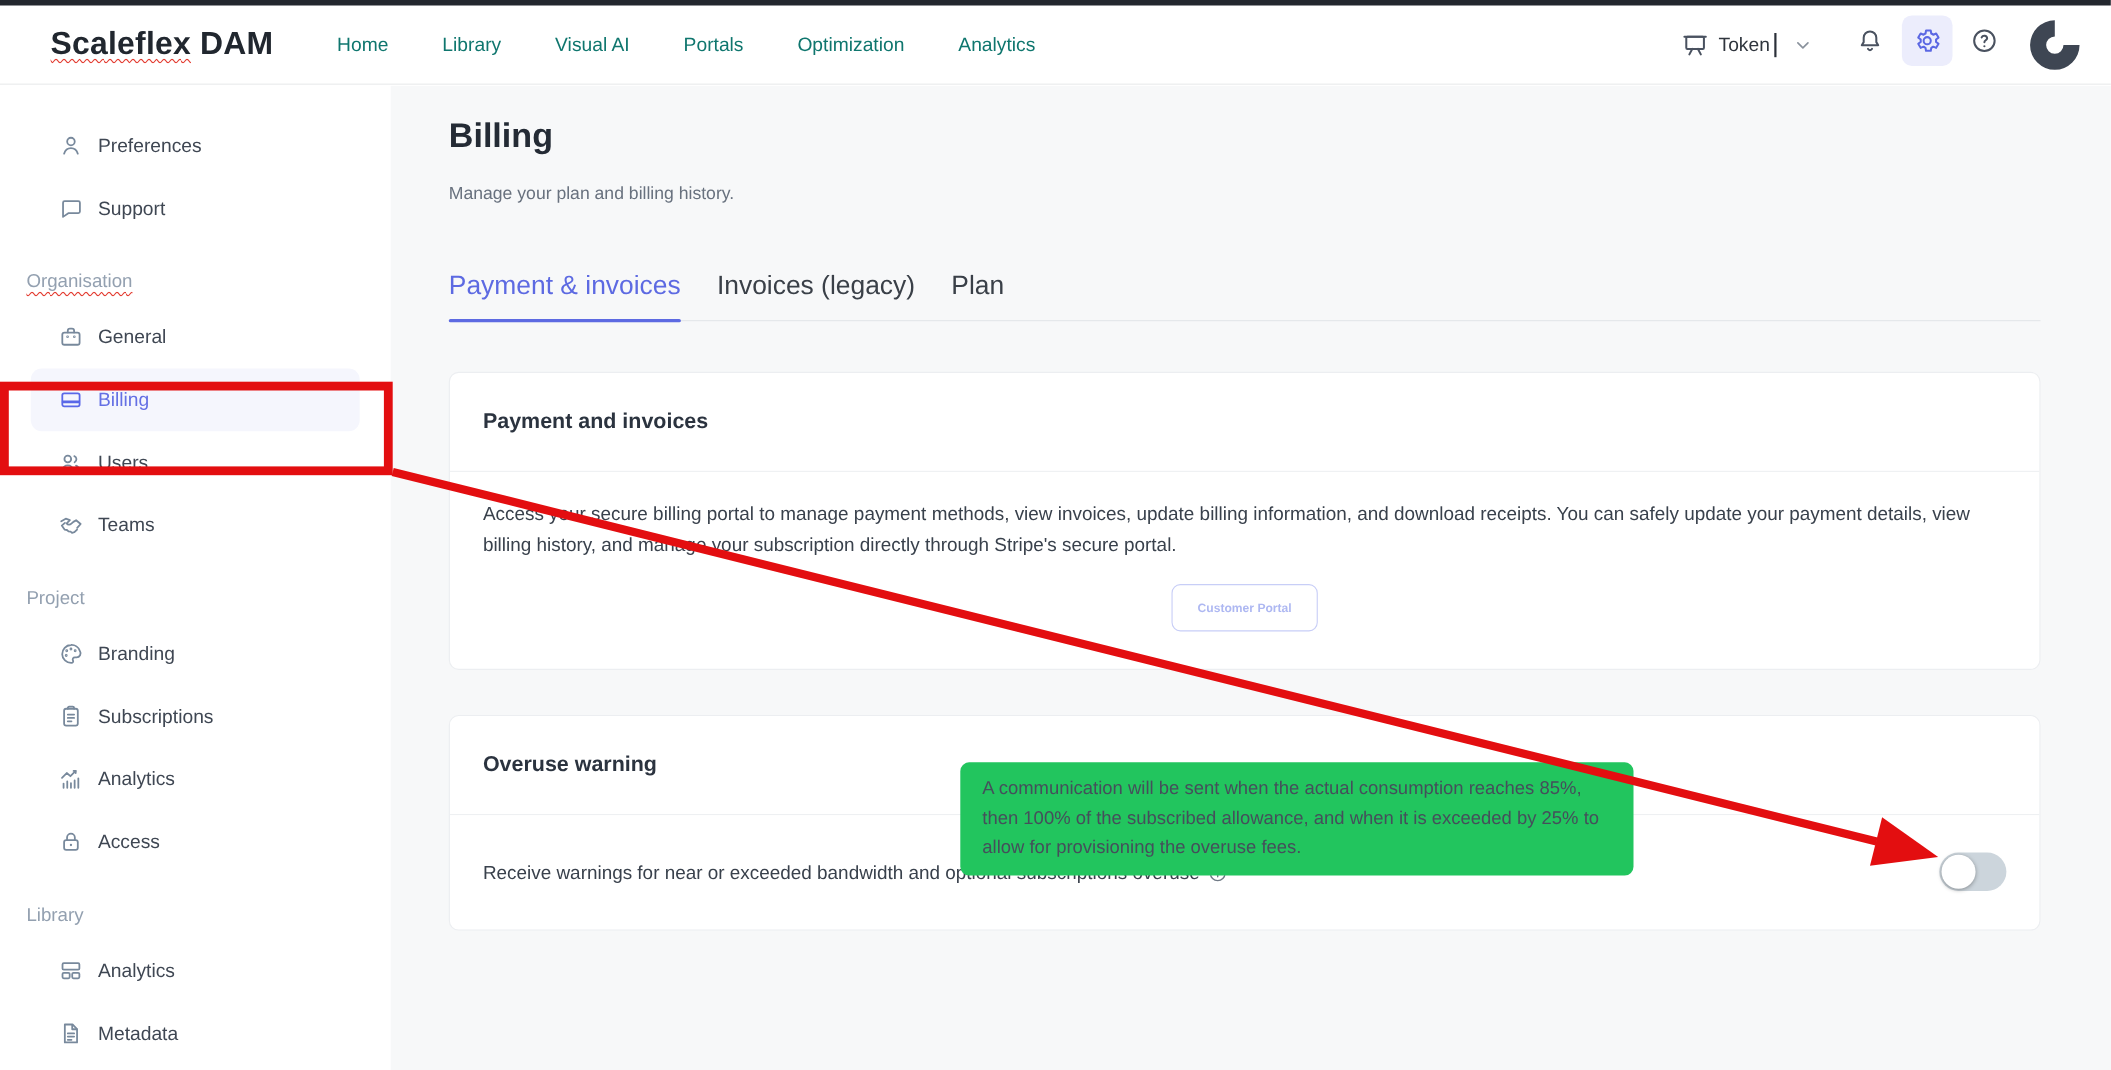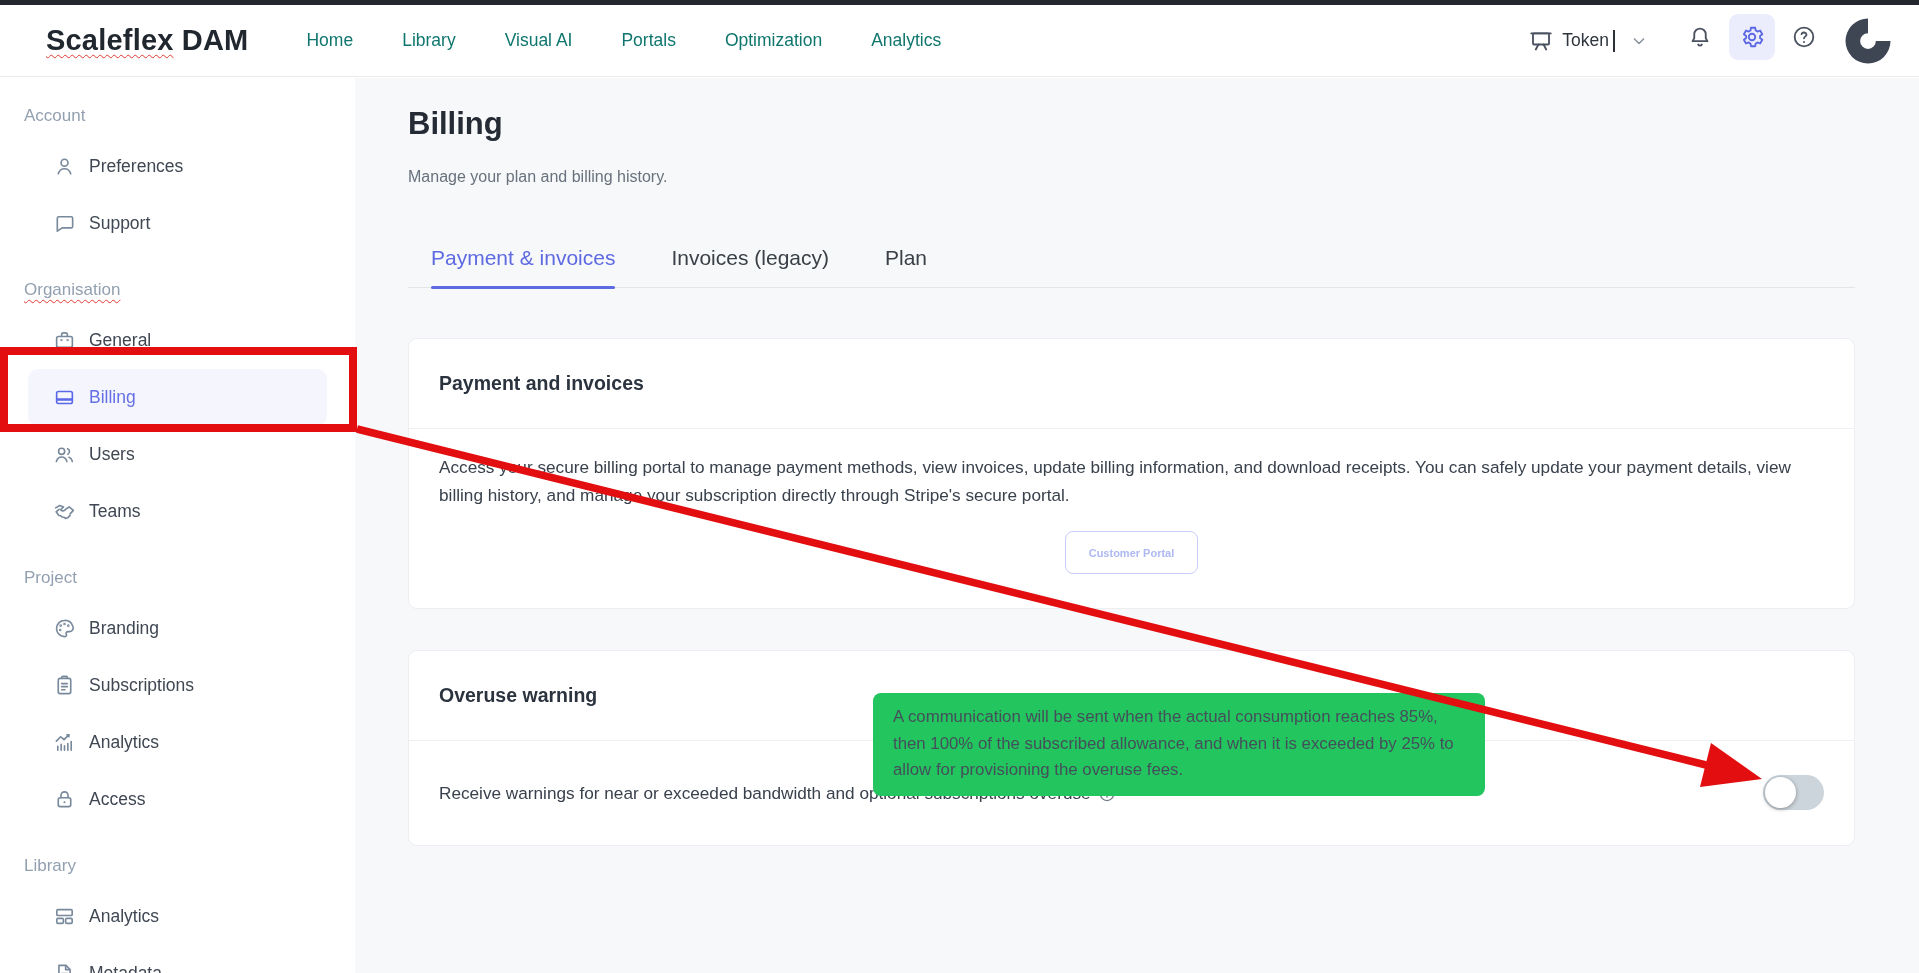--- a/index.html
+++ b/index.html
@@ -45,21 +45,21 @@
   .sb-scroll { position:absolute; top:78px; left:337px; width:12px; bottom:0; }
   .sb-thumb { position:absolute; top:22px; left:1px; width:11px; height:537px; background:#c7cfd6; border-radius:6px; cursor:pointer; }
   .tri-up { position:absolute; top:3px; left:0; width:0; height:0; border-left:6px solid transparent; border-right:6px solid transparent; border-bottom:9px solid #b3bcc6; cursor:pointer; }
   .tri-down { position:absolute; bottom:6px; left:0; width:0; height:0; border-left:6px solid transparent; border-right:6px solid transparent; border-top:9px solid #b3bcc6; cursor:pointer; }
 
   
   main.content { position:absolute; top:78px; left:355px; right:0; bottom:0; background:#f7f8f9; }
   .page-title { position:absolute; left:53px; top:28px; font-size:31px; font-weight:700; color:#242b35; }
   .page-sub { position:absolute; left:53px; top:90px; font-size:16px; color:#68717e; }
   .tabs { position:absolute; left:53px; top:168px; width:1447px; display:flex; gap:33px; border-bottom:1px solid #e3e6e9; }
-  .tab { font-size:21px; color:#3a4048; padding-bottom:17px; cursor:pointer; position:relative;margin-left:23px; }
+  .tab { font-size:24px; color:#3a4048; padding-bottom:17px; cursor:pointer; position:relative; }
   .tab.active { color:#5d6ae2; }
   .tab.active::after { content:""; position:absolute; left:0; right:0; bottom:-2px; height:3.5px; background:#5d6ae2; border-radius:2px; }
 
   .card { position:absolute; left:53px; width:1447px; background:#fff; border:1px solid #eceef1; border-radius:9px; }
   .card-head { height:90px; display:flex; align-items:center; padding:0 30px; border-bottom:1px solid #eef0f2; }
   .card-title { font-size:19.5px; font-weight:700; color:#2b333f; }
   .card1 { top:260px; height:271px; }
   .card1 .card-body { padding:24px 30px 0; }
   .card1 p { font-size:17.2px; line-height:28px; color:#39414c; }
   .portal-row { display:flex; justify-content:center; margin-top:22px; }
@@ -141,21 +141,20 @@
     <div class="icon avatar">
       <svg viewBox="0 0 24 24" width="54" height="54">
           <path d="M12 2 A10 10 0 1 0 22 12 L15.5 12 A3.5 3.5 0 1 1 12 8.5 Z" fill="#3e4653"></path>
         </svg>
     </div>
   </div>
 </header>
 
 <aside class="sidebar" id="sidebar">
     <div class="sb-section">
-      <div class="sb-title">Account</div>
       <div class="sb-item">
         <span class="icon">
           <svg viewBox="0 0 24 24" fill="none" stroke="currentColor" stroke-width="1.7" stroke-linecap="round" stroke-linejoin="round">
             <circle cx="12" cy="8" r="3.6"></circle>
             <path d="M5.5 19.5c1-3.4 3.6-5.2 6.5-5.2s5.5 1.8 6.5 5.2"></path>
           </svg>
         </span>
         <span class="sb-label">Preferences</span>
       </div>
       <div class="sb-item">

